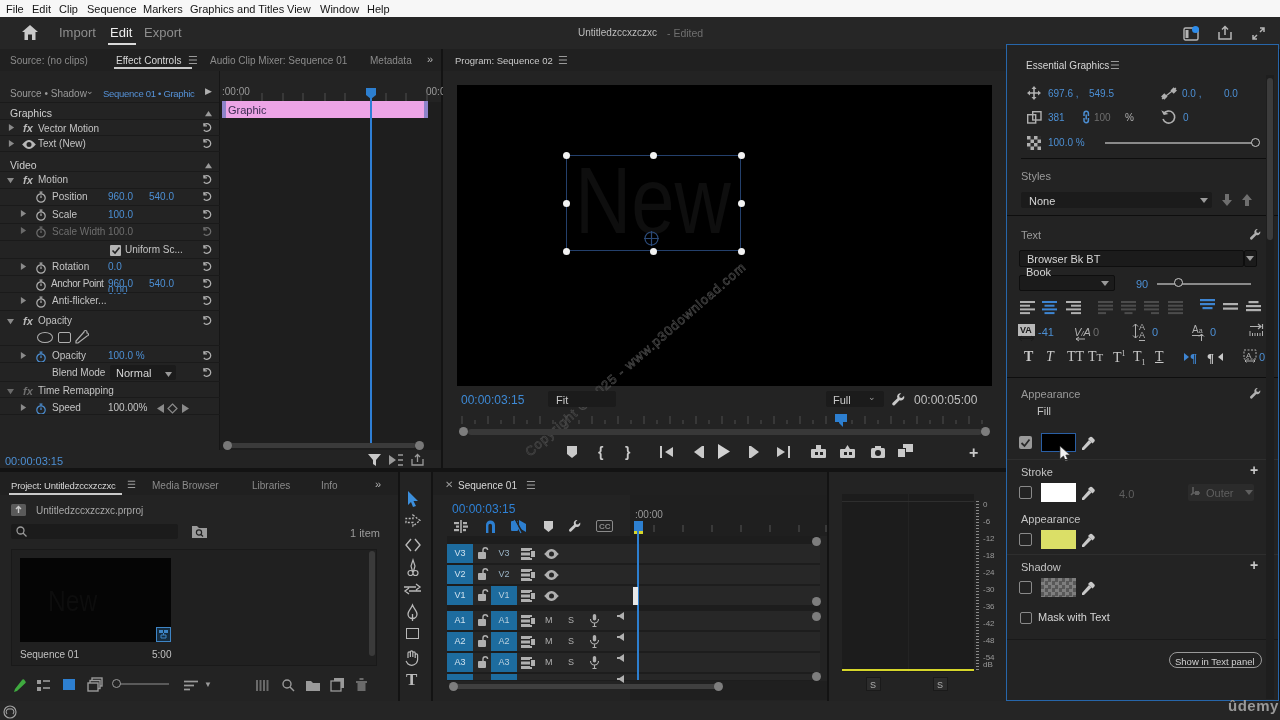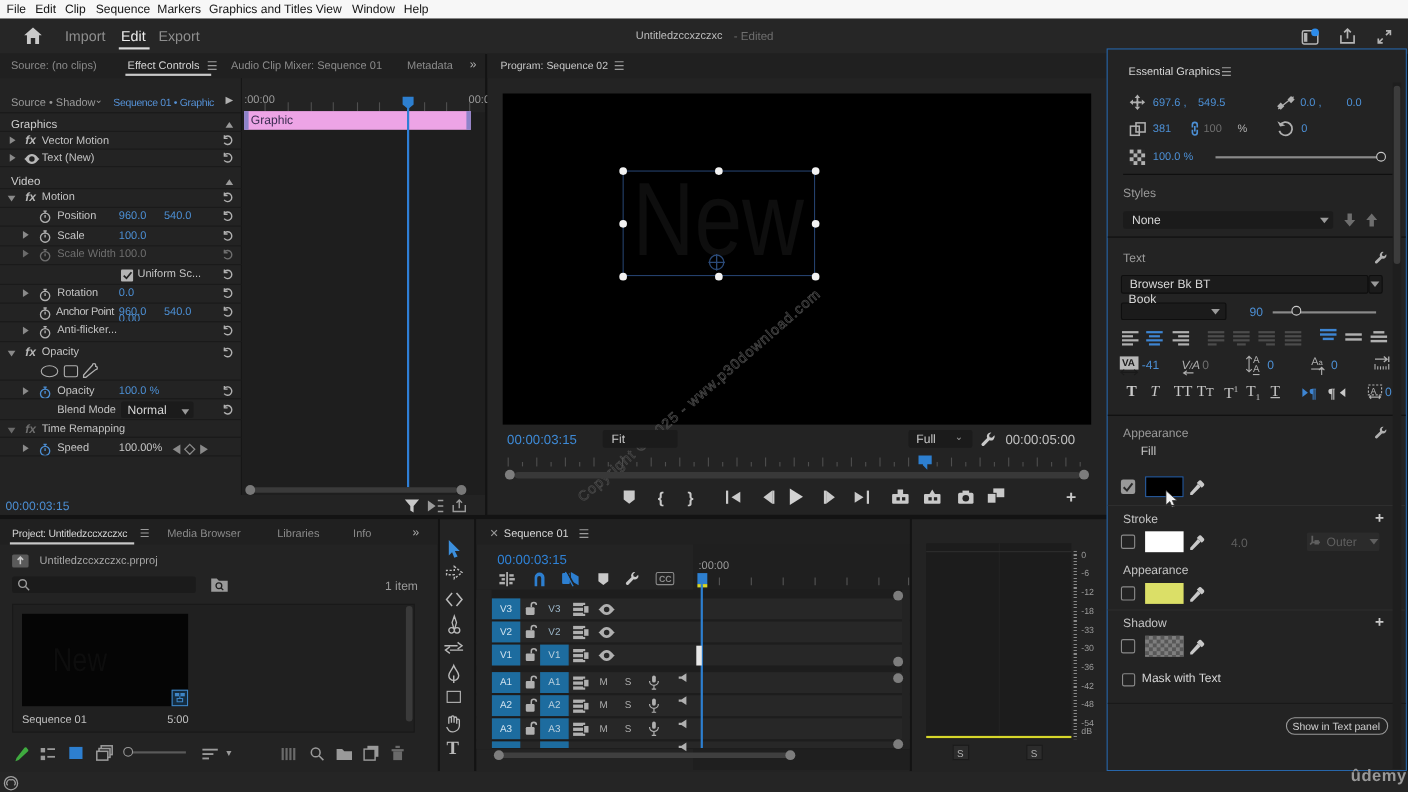--- a/index.html
+++ b/index.html
@@ -769,21 +769,21 @@
 <div class="ab" style="left:866px;top:677px;width:15px;height:14px;background:#2c2c2c;border:1px solid #1a1a1a"></div>
 <div class="txt" style="left:870px;top:680px;font-size:9px;color:#b0b0b0">S</div>
 <div class="ab" style="left:933px;top:677px;width:15px;height:14px;background:#2c2c2c;border:1px solid #1a1a1a"></div>
 <div class="txt" style="left:937px;top:680px;font-size:9px;color:#b0b0b0">S</div>
 <div class="ab" style="left:976px;top:501px;width:3px;height:171px;background-image:repeating-linear-gradient(#8a8a8a 0 1px,transparent 1px 3px)"></div>
 <style>.db{position:absolute;font-size:8px;color:#9a9a9a}</style>
 <div class="db" style="left:983px;top:500px">0</div>
 <div class="db" style="left:983px;top:517px">-6</div>
 <div class="db" style="left:983px;top:534px">-12</div>
 <div class="db" style="left:983px;top:551px">-18</div>
-<div class="db" style="left:983px;top:568px">-33</div>
+<div class="db" style="left:983px;top:568px">-24</div>
 <div class="db" style="left:983px;top:585px">-30</div>
 <div class="db" style="left:983px;top:602px">-36</div>
 <div class="db" style="left:983px;top:619px">-42</div>
 <div class="db" style="left:983px;top:636px">-48</div>
 <div class="db" style="left:983px;top:653px">-54</div>
 <div class="db" style="left:983px;top:660px">dB</div>
 
 <div class="ab" style="left:1006px;top:44px;width:273px;height:657px;background:#232323;border:1.5px solid #2766aa"></div>
 <div class="txt" style="left:1026px;top:60px;font-size:10px;color:#d6d6d6">Essential Graphics</div>
 <div class="txt" style="left:1110px;top:59px;font-size:11px;color:#9a9a9a">☰</div>

